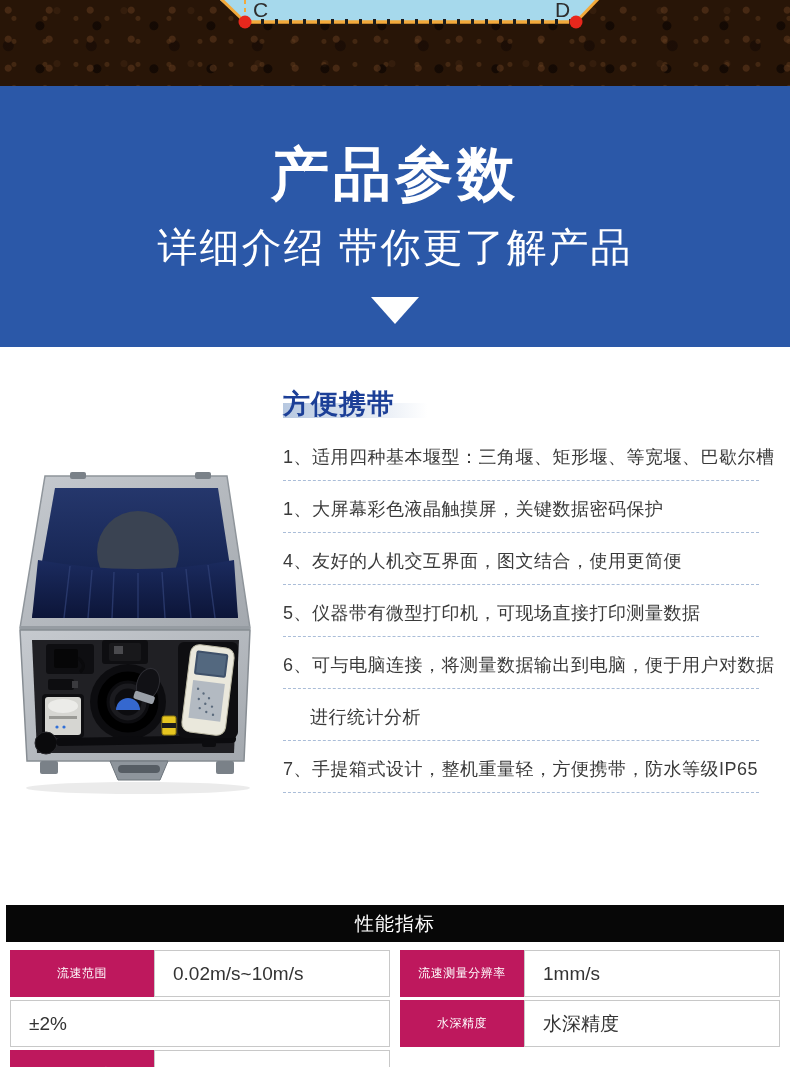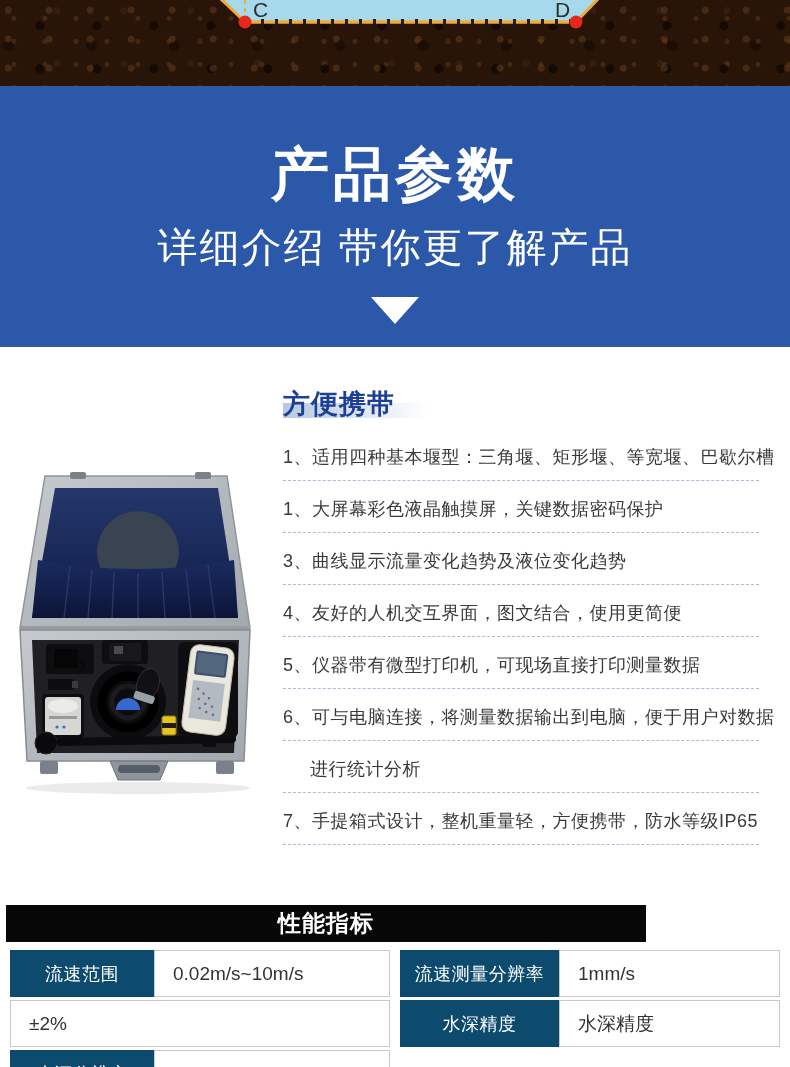--- a/index.html
+++ b/index.html
@@ -40,34 +40,34 @@
   
   .features-list{position:absolute;left:283px;top:429px;width:476px;}
   .feat-line{
     height:52px;box-sizing:border-box;padding-top:16px;
     border-bottom:1px dashed #aabdd8;
     font-size:18px;color:#3a3a3a;white-space:nowrap;letter-spacing:.5px;
   }
   .feat-line.indent{padding-left:27px;}
   
   .specs-header{
-    position:absolute;left:6px;top:905px;width:640px;height:37px;
+    position:absolute;left:6px;top:905px;width:778px;height:37px;
     background:#070707;color:#ffffff;text-align:center;
-    font-size:23px;font-weight:bold;line-height:37px;letter-spacing:1px;
+    font-size:19px;font-weight:normal;line-height:37px;letter-spacing:1px;
   }
   .specs-table{position:absolute;top:950px;width:380px;}
   .specs-table.left{left:10px;}
   .specs-table.right{left:400px;}
   .spec-row{display:flex;height:47px;margin-bottom:3px;}
   .spec-label{
-    width:144px;background:#0c4a6e;color:#ffffff;
+    width:144px;background:#be185d;color:#ffffff;
     display:flex;align-items:center;justify-content:center;
-    font-size:18px;letter-spacing:.5px;flex:none;
-  }
-  .specs-table.right .spec-label{width:159px;}
+    font-size:12px;letter-spacing:.5px;flex:none;
+  }
+  .specs-table.right .spec-label{width:124px;}
   .spec-value{
     flex:1;background:#ffffff;border:1px solid #c8c8c8;box-sizing:border-box;
     display:flex;align-items:center;padding-left:18px;
     font-size:19px;color:#333333;
   }
 </style>
 </head>
 <body>
 
 <div id="page">
@@ -204,21 +204,20 @@
       <path d="M100,293 L158,293 L150,312 L108,312 Z" fill="#8e959c" stroke="#6d747b"></path>
       <rect x="108" y="297" width="42" height="8" rx="4" fill="#565d64"></rect>
       <rect x="30" y="293" width="18" height="13" rx="2" fill="#7a8188"></rect>
       <rect x="206" y="293" width="18" height="13" rx="2" fill="#7a8188"></rect>
     </svg>
   </div>
 
   <div class="features-list">
     <div class="feat-line">1、适用四种基本堰型：三角堰、矩形堰、等宽堰、巴歇尔槽</div>
     <div class="feat-line">1、大屏幕彩色液晶触摸屏，关键数据密码保护</div>
-    <div class="feat-line">3、曲线显示流量变化趋势及液位变化趋势</div>
     <div class="feat-line">4、友好的人机交互界面，图文结合，使用更简便</div>
     <div class="feat-line">5、仪器带有微型打印机，可现场直接打印测量数据</div>
     <div class="feat-line">6、可与电脑连接，将测量数据输出到电脑，便于用户对数据</div>
     <div class="feat-line indent">进行统计分析</div>
     <div class="feat-line">7、手提箱式设计，整机重量轻，方便携带，防水等级IP65</div>
   </div>
 
   <div class="specs-header">性能指标</div>
 
   <div class="specs-table left">

